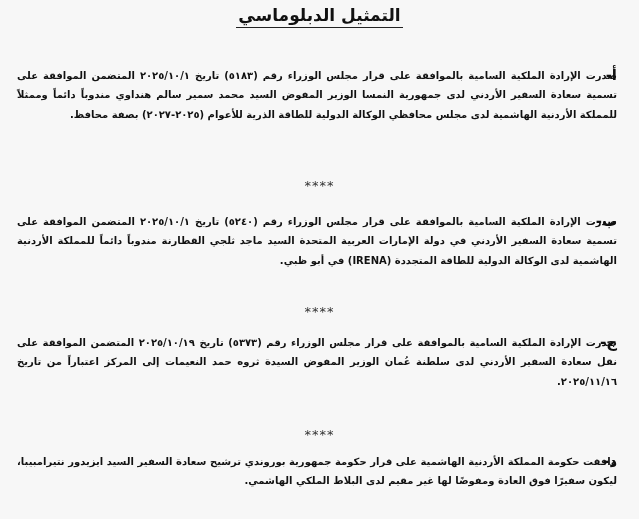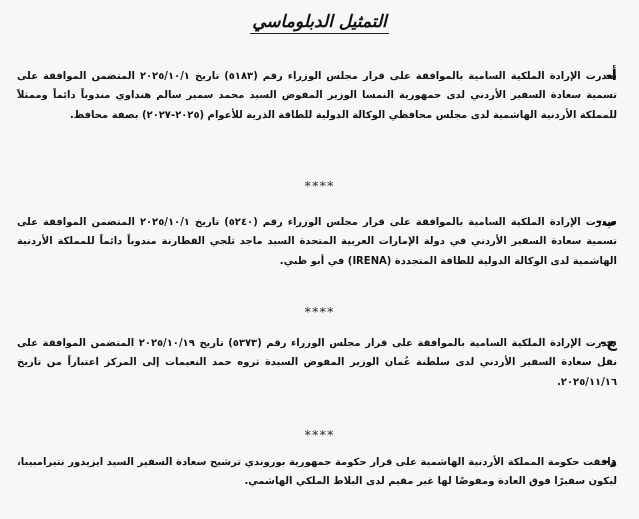--- a/index.html
+++ b/index.html
@@ -8,21 +8,21 @@
     background: #f7f7f7;
     font-family: "DejaVu Sans", sans-serif;
     color: #111;
     position: relative;
   }
   .page { position: absolute; left: 0; top: 0; width: 639px; height: 519px; direction: rtl; }
   .title {
     position: absolute; top: 0; left: 0; width: 639px; text-align: center;
     font-weight: bold; font-size: 17px; line-height: 22px;
   }
-  .title span { border-bottom: 1.5px solid #222; padding: 10px 2px 1px; display: inline-block; font-style: italic; }
+  .title span { border-bottom: 1.5px solid #222; padding: 4px 2px 1px; display: inline-block; }
   .item { position: absolute; right: 22px; width: 600px; }
   .marker {
     position: absolute; right: 0; top: 0; width: 26px;
     font-weight: bold; font-size: 15px; line-height: 19px; text-align: right;
   }
   .body {
     font-weight: bold; font-size: 10px; line-height: 19.3px;
     text-align: justify; text-align-last: right;
   }
   .stars {

